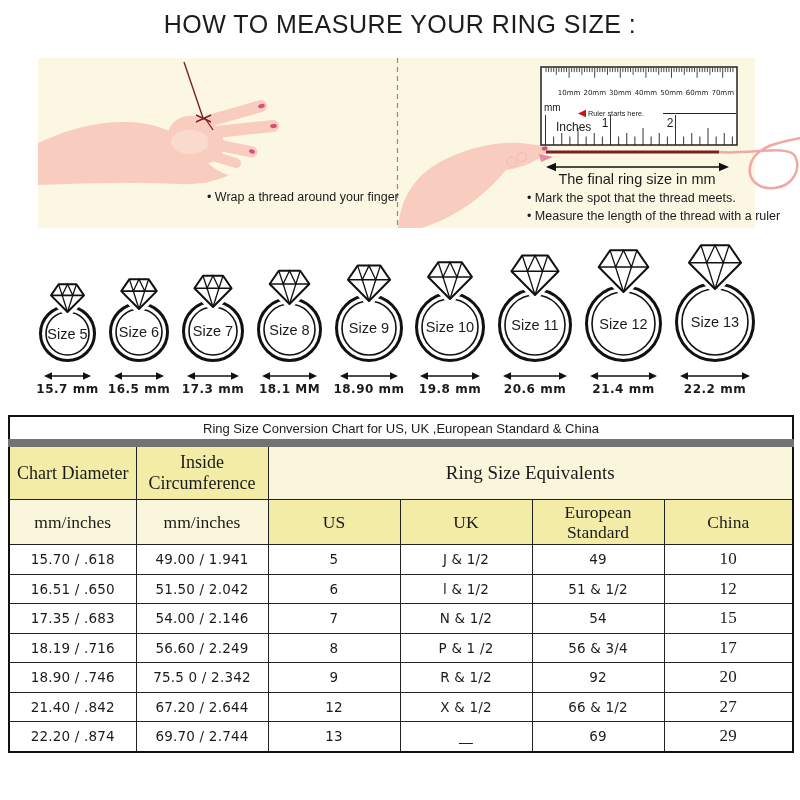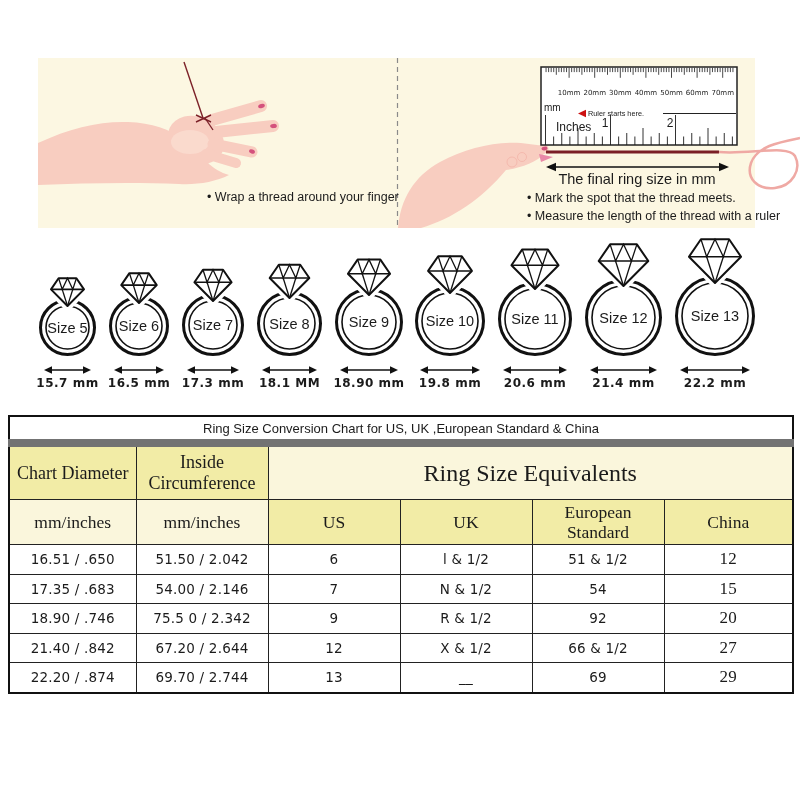--- a/index.html
+++ b/index.html
@@ -1,39 +1,40 @@
 <!DOCTYPE html>
 <html><head>
 <meta charset="utf-8">
 <style>
   html,body{margin:0;padding:0;background:#fff;}
   #page{position:relative;width:800px;height:800px;background:#fff;overflow:hidden;
         font-family:"Liberation Sans",sans-serif;color:#1b1b1b;}
   #main-title{position:absolute;top:10px;left:0;width:100%;text-align:center;
         font-size:25px;letter-spacing:.5px;color:#1c1c1c;}
   #top-art{position:absolute;top:50px;left:0;}
-  #ring-row{position:absolute;top:228px;left:34px;right:40px;height:164px;
+  #ring-row{position:absolute;top:234px;left:34px;right:40px;height:164px;
         display:flex;justify-content:space-between;align-items:flex-end;}
   #conversion-table{position:absolute;top:415px;left:8px;}
   .tbl{border-collapse:collapse;border:2px solid #111;width:784px;table-layout:fixed;color:#1b1b1b;}
   .tbl td{border:1.5px solid #222;text-align:center;vertical-align:middle;padding:0;overflow:hidden;}
   .cap td{height:22px;font:13px "Liberation Sans",sans-serif;border-bottom:8px solid #737373;}
   .hdr td{height:52px;font:18px "Liberation Serif",serif;}
-  .hdr td.rse{font-size:24px;}
+  .hdr td.rse{font-size:19px;}
   .sub td{height:44px;font:17.5px "Liberation Serif",serif;line-height:1.15;}
   tr.datarow td{height:28.5px;font:13.5px "DejaVu Sans",sans-serif;letter-spacing:.2px;}
   tr.datarow td.china{font:17px "Liberation Serif",serif;}
   .ylw{background:#F2ECA6;}
   .pale{background:#FAF6DC;}
 </style>
 </head>
 <body>
 
 <div id="page">
 
+  <div id="main-title">HOW TO MEASURE YOUR RING SIZE :</div>
 
   <svg id="top-art" width="800" height="182" viewBox="0 0 800 182">
 
     <rect x="38" y="8" width="717" height="170" fill="#FCF7E2"></rect>
     <line x1="397.5" y1="8" x2="397.5" y2="178" stroke="#8a8a8a" stroke-width="1.2" stroke-dasharray="5,4"></line>
 
     <g>
       <path d="M38,93 C70,78 100,71 128,72 C152,73 170,79 184,90 C192,96 199,104 207,112
                C213,118 221,123 229,125 C215,132 197,135 179,134 C135,132 85,133 38,135 Z" fill="#F8CDC0"></path>
       <ellipse cx="196" cy="90" rx="29" ry="23" transform="rotate(25 196 90)" fill="#F8CDC0"></ellipse>
@@ -350,37 +351,53 @@
           <td class="pale rse" colspan="4">Ring Size Equivalents</td>
         </tr>
         <tr class="sub">
           <td class="pale">mm/inches</td>
           <td class="pale">mm/inches</td>
           <td class="ylw">US</td>
           <td class="ylw">UK</td>
           <td class="ylw">European Standard</td>
           <td class="ylw">China</td>
         </tr>
+      <tr class="datarow">
+            <td>15.70 / .618</td>
+            <td>49.00 / 1.941</td>
+            <td>5</td>
+            <td>J &amp; 1/2</td>
+            <td>49</td>
+            <td class="china">10</td>
+          </tr>
           <tr class="datarow">
             <td>16.51 / .650</td>
             <td>51.50 / 2.042</td>
             <td>6</td>
             <td>l &amp; 1/2</td>
             <td>51 &amp; 1/2</td>
             <td class="china">12</td>
           </tr>
           <tr class="datarow">
             <td>17.35 / .683</td>
             <td>54.00 / 2.146</td>
             <td>7</td>
             <td>N &amp; 1/2</td>
             <td>54</td>
             <td class="china">15</td>
           </tr>
           <tr class="datarow">
+            <td>18.19 / .716</td>
+            <td>56.60 / 2.249</td>
+            <td>8</td>
+            <td>P &amp; 1 /2</td>
+            <td>56 &amp; 3/4</td>
+            <td class="china">17</td>
+          </tr>
+          <tr class="datarow">
             <td>18.90 / .746</td>
             <td>75.5 0 / 2.342</td>
             <td>9</td>
             <td>R &amp; 1/2</td>
             <td>92</td>
             <td class="china">20</td>
           </tr>
           <tr class="datarow">
             <td>21.40 / .842</td>
             <td>67.20 / 2.644</td>

